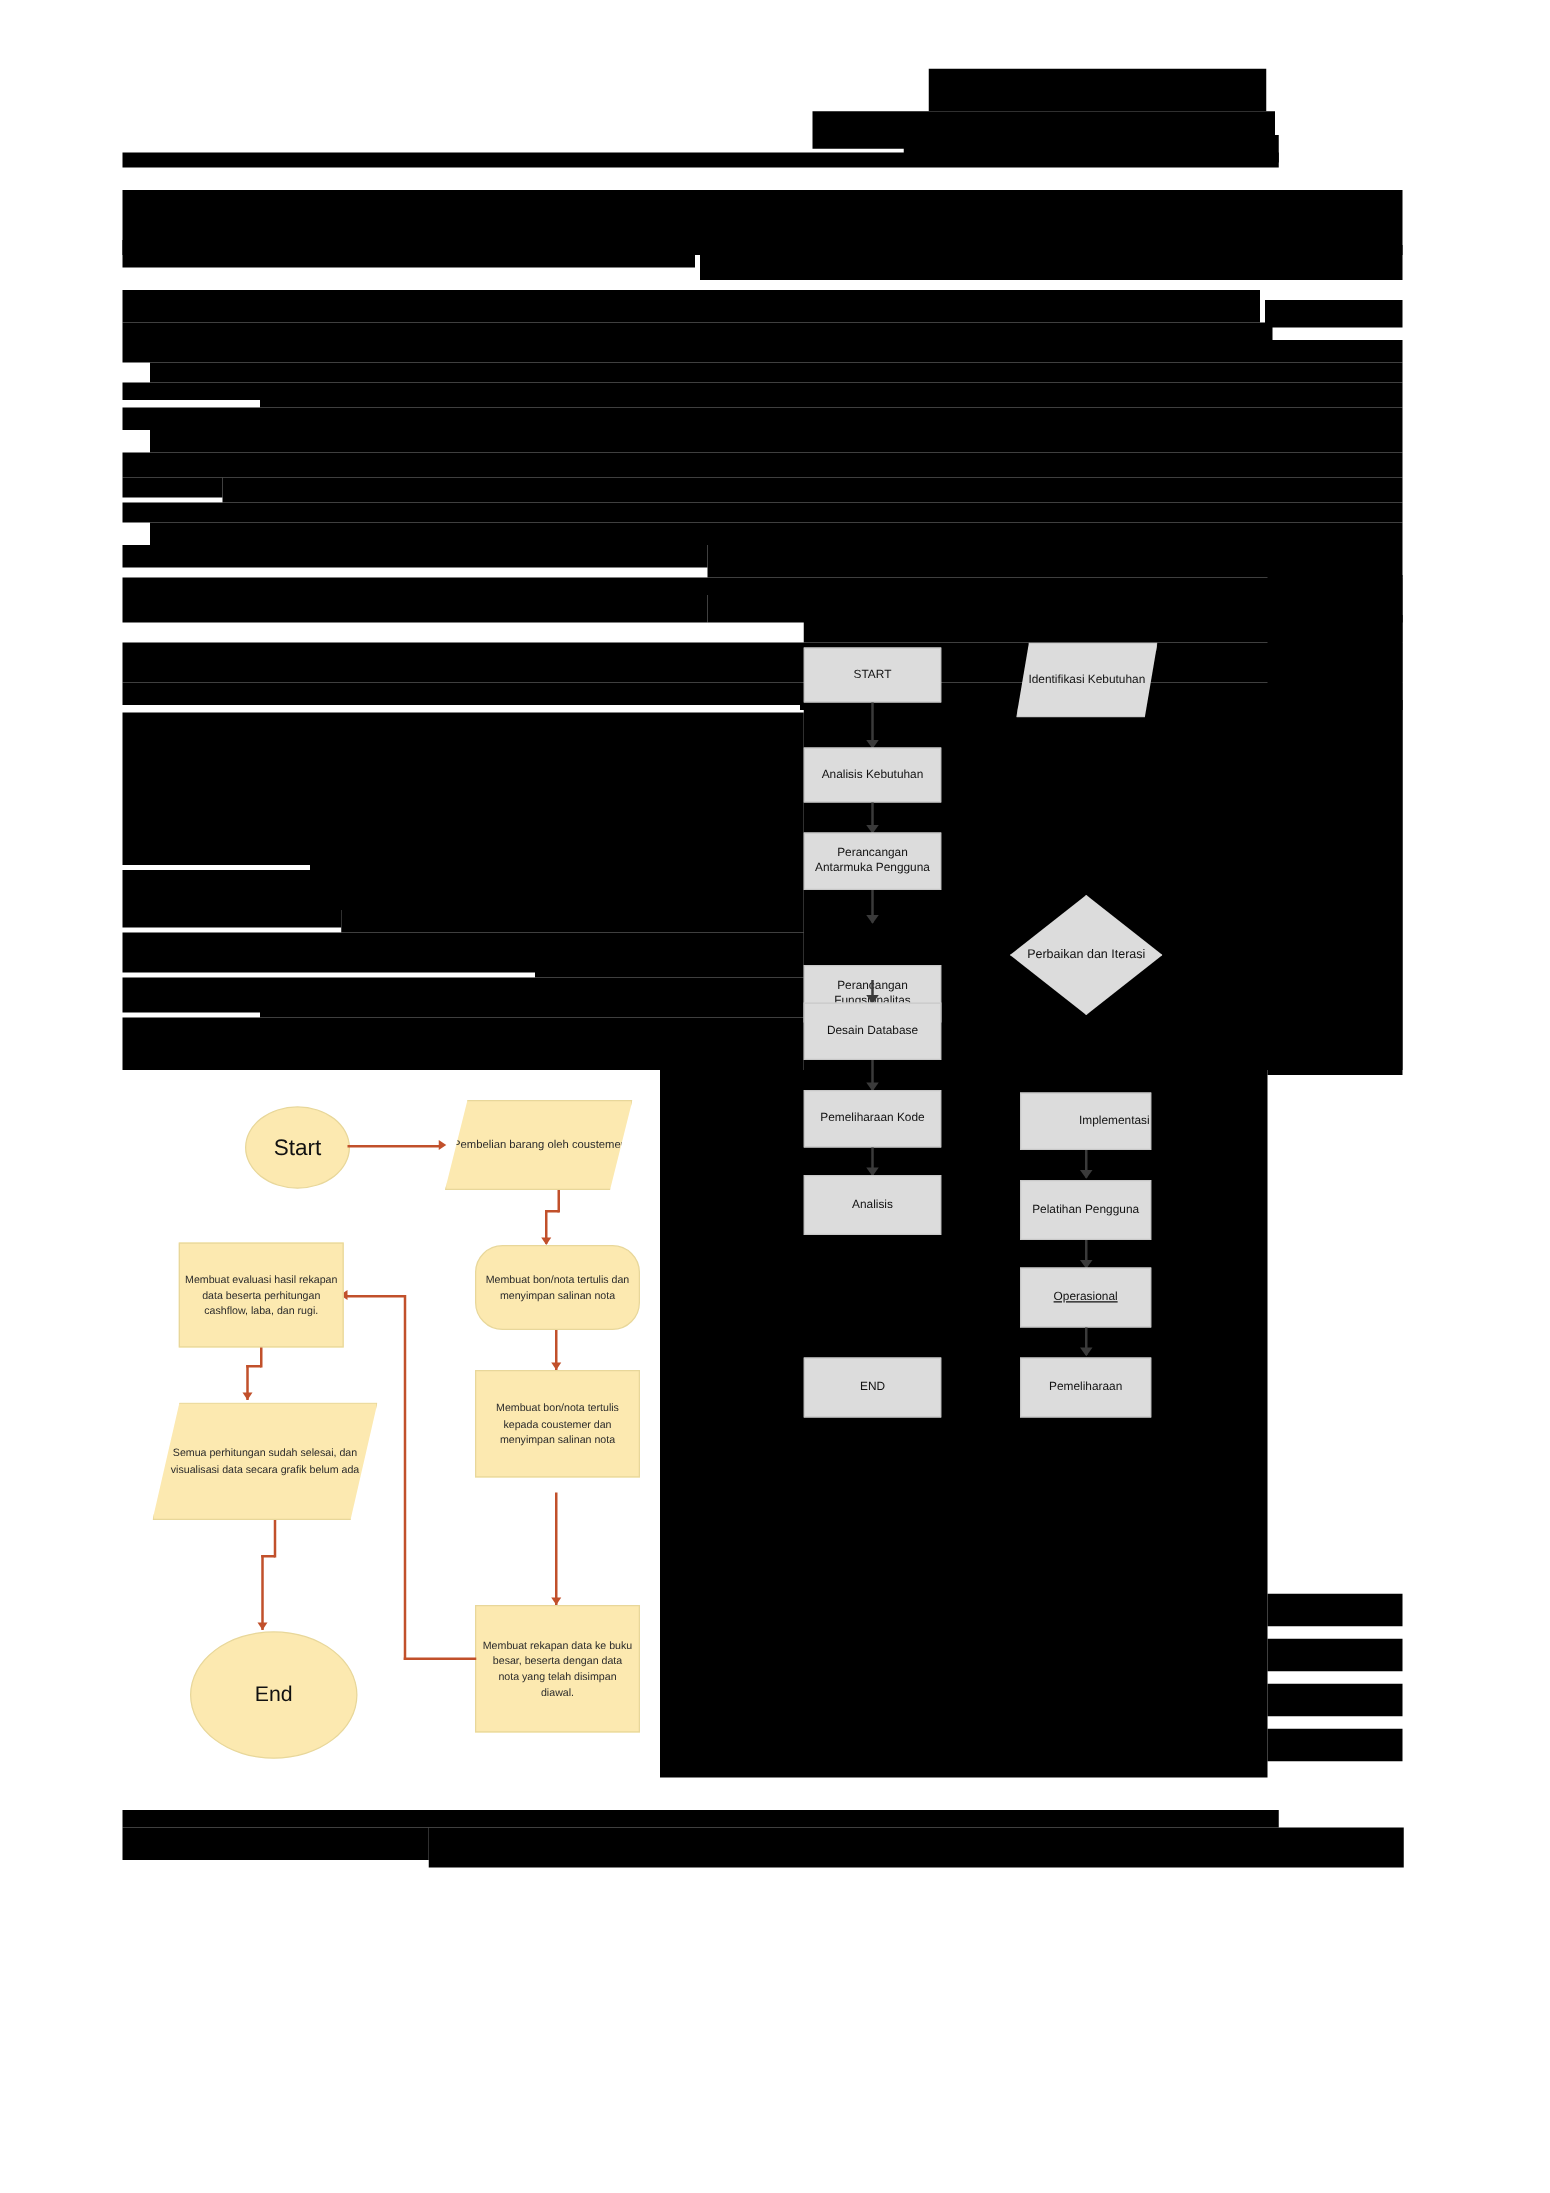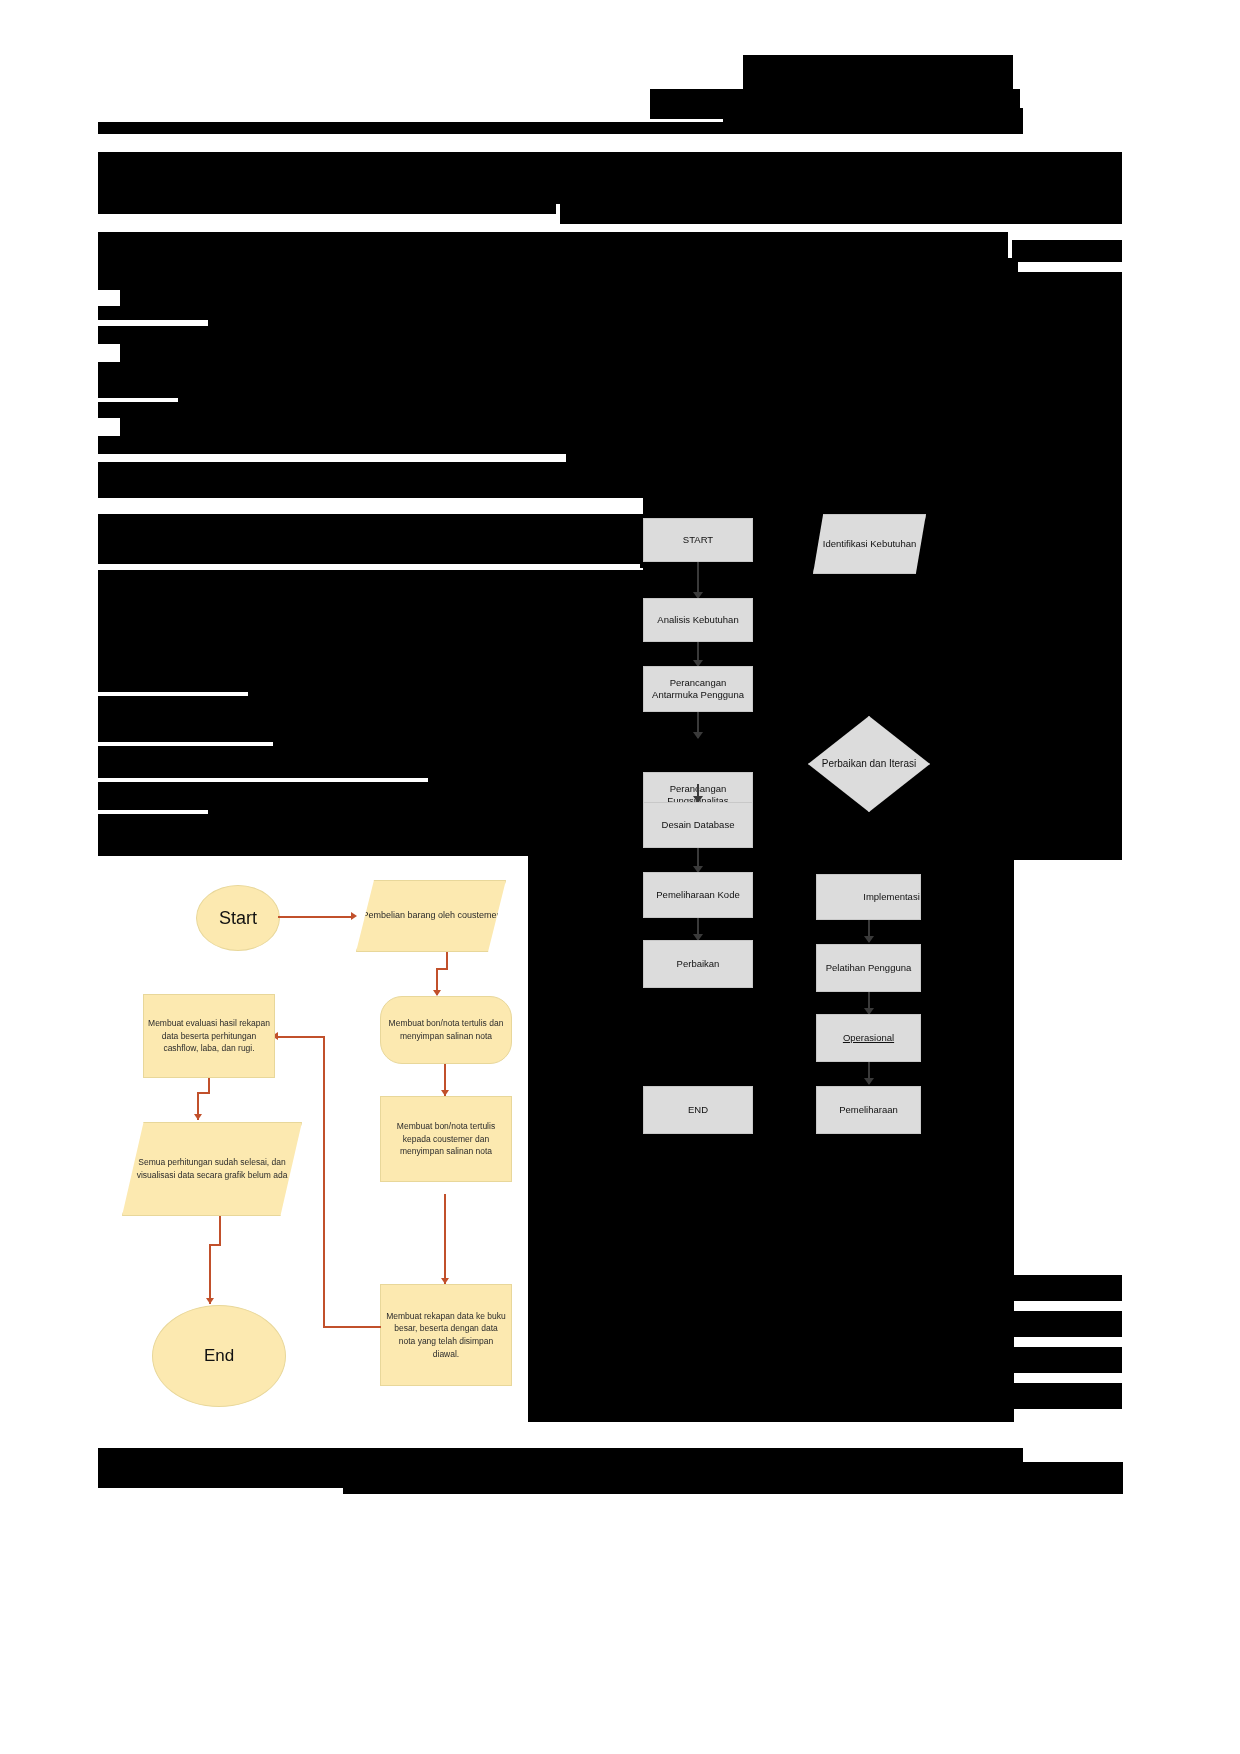--- a/index.html
+++ b/index.html
@@ -124,21 +124,21 @@
     <div class="ghead" style="left:693px;top:796px;"></div>
 
     <div class="gbox" style="left:643px;top:802px;width:110px;height:46px;">Desain Database</div>
     <div class="garrow" style="left:697px;top:848px;height:24px;"></div>
     <div class="ghead" style="left:693px;top:866px;"></div>
 
     <div class="gbox" style="left:643px;top:872px;width:110px;height:46px;">Pemeliharaan Kode</div>
     <div class="garrow" style="left:697px;top:918px;height:22px;"></div>
     <div class="ghead" style="left:693px;top:934px;"></div>
 
-    <div class="gbox" style="left:643px;top:940px;width:110px;height:48px;">Perbaikan</div>
+    <div class="gbox" style="left:643px;top:940px;width:110px;height:48px;">Analisis</div>
 
     <div class="gbox" style="left:643px;top:1086px;width:110px;height:48px;">END</div>
 
     <div class="gpara" style="left:813px;top:514px;width:113px;height:60px;">Identifikasi Kebutuhan</div>
 
     <div class="gdiam" style="left:808px;top:716px;width:122px;height:96px;font-size:10px;">Perbaikan dan Iterasi</div>
 
     <div class="gbox" style="left:816px;top:874px;width:105px;height:46px;padding-left:48px;">Implementasi</div>
     <div class="garrow" style="left:868px;top:920px;height:22px;"></div>
     <div class="ghead" style="left:864px;top:936px;"></div>

